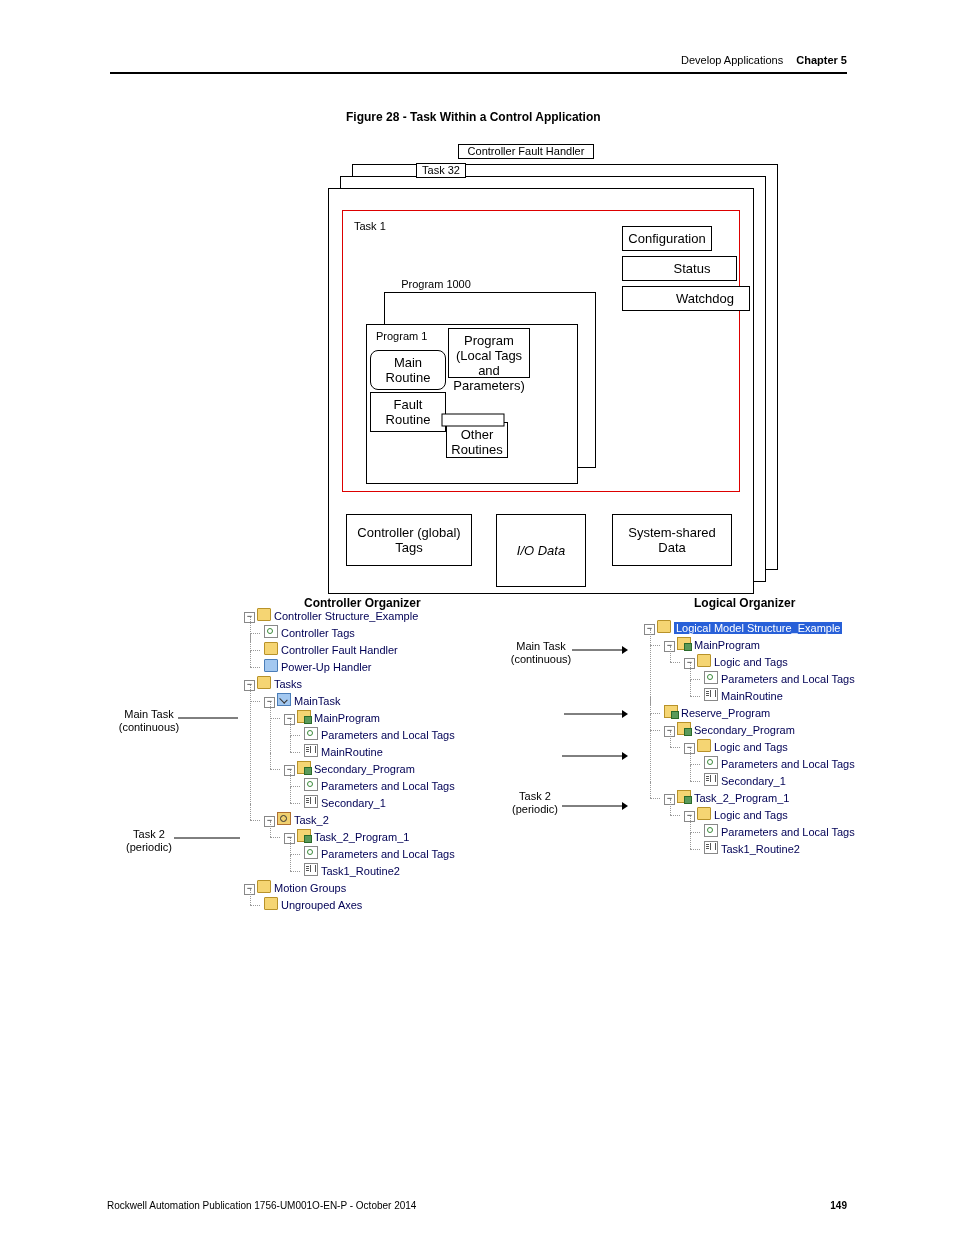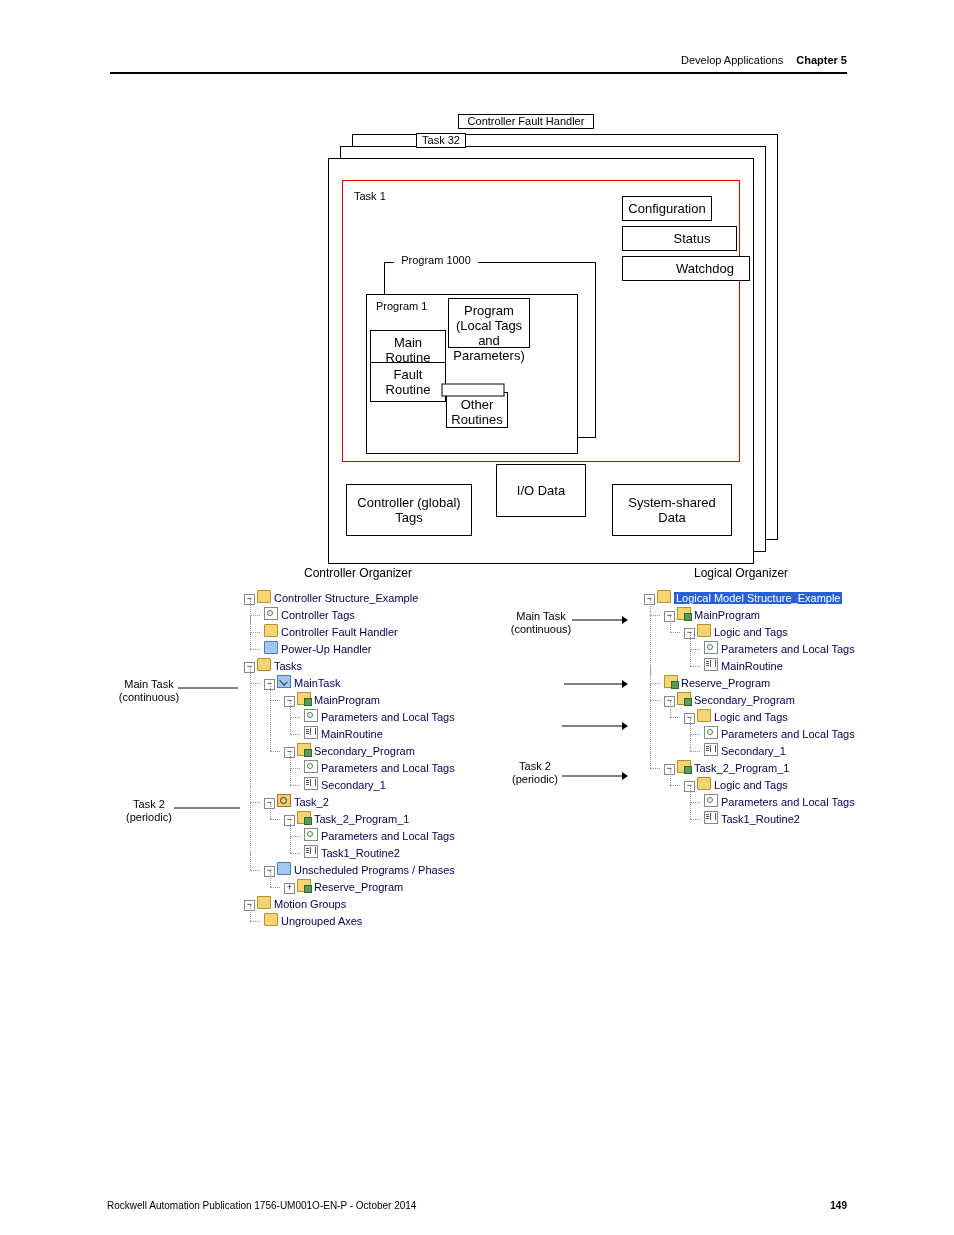--- a/index.html
+++ b/index.html
@@ -77,21 +77,21 @@
     font-family: Arial, sans-serif;
   }
 
   
   .trees-area {
     position: relative;
     margin-left: -6px;
     height: 400px;
   }
   .orgtitle {
-    font-weight: normal;
+    font-weight: bold;
     font-size: 12px;
   }
   .tree {
     font-family: Tahoma, sans-serif;
     font-size: 11px;
     color: #000055;
     position: absolute;
   }
   .tree ul {
     list-style: none;
@@ -173,55 +173,56 @@
 </head>
 <body>
 
 <div class="page">
   <div class="header">
     <span>Develop Applications</span>
     <span class="chap">Chapter 5</span>
   </div>
   <div class="hr"></div>
 
+  <div class="fig-caption">Figure 28 - Task Within a Control Application</div>
 
   <div class="fig28">
 
     <div class="layerbox" style="left:24px; top:24px; width:424px; height:404px;"></div>
     <div class="layerbox" style="left:12px; top:36px; width:424px; height:404px;"></div>
     <div class="layerbox" style="left:0;   top:48px; width:424px; height:404px;"></div>
 
     <div class="tlabel" style="left:130px; top:4px; width:130px;">Controller Fault Handler</div>
     <div class="tlabel" style="left:88px; top:23px; width:44px;">Task 32</div>
 
     <div class="layerbox" style="left:14px; top:70px; width:396px; height:280px; border-color:#d00;"></div>
     <div style="position:absolute; left:26px; top:80px; font-size:11px;">Task 1</div>
 
     <div class="smallbox" style="left:294px; top:86px;  width:84px;">Configuration</div>
     <div class="smallbox" style="left:294px; top:116px; width:84px;padding-left:27px;">Status</div>
     <div class="smallbox" style="left:294px; top:146px; width:84px;padding-left:40px;">Watchdog</div>
 
     <div class="layerbox" style="left:56px; top:152px; width:210px; height:174px;"></div>
-    <div class="tlabel" style="left:66px; top:144px; width:80px; border:none;text-align:center;">Program 1000</div>
+    <div class="tlabel" style="left:66px; top:138px; width:80px; border:none;text-align:center;">Program 1000</div>
 
     <div class="layerbox" style="left:38px; top:184px; width:210px; height:158px;"></div>
     <div style="position:absolute; left:48px; top:190px; font-size:11px;">Program 1</div>
 
-    <div class="smallbox" style="left:42px; top:220px; width:70px;">Main Routine</div>
+    <div class="smallbox" style="left:42px; top:210px; width:70px;border-radius:8px;">Main Routine</div>
     <div class="smallbox" style="left:42px; top:252px; width:70px;">Fault Routine</div>
 
     <div class="smallbox" style="left:120px; top:188px; width:76px; height:40px;">Program (Local Tags and Parameters)</div>
     <div class="smallbox" style="left:118px; top:282px; width:56px; height:26px;">Other Routines</div>
 
     <svg class="conn" style="left:104px; top:272px;" width="80" height="20">
       <rect x="10" y="2" width="62" height="12" fill="#fff" stroke="#000"></rect>
     </svg>
 
     <div class="smallbox" style="left:18px;  top:374px; width:120px; padding:10px 2px;">Controller (global) Tags</div>
-    <div class="smallbox" style="left:168px; top:354px; width:84px;  padding:18px 2px;">I/O Data</div>
+    <div class="smallbox" style="left:168px; top:374px; width:84px;  padding:28px 2px;font-style:italic;">I/O Data</div>
     <div class="smallbox" style="left:284px; top:374px; width:114px; padding:10px 2px;">System-shared Data</div>
   </div>
 
 
   <div class="trees-area">
     <div class="orgtitle" style="position:absolute; left:200px; top:0;">Controller Organizer</div>
     <div class="orgtitle" style="position:absolute; left:590px; top:0;">Logical Organizer</div>
 
     <div class="annot" style="left:14px; top:112px; width:62px;">Main Task (continuous)</div>
     <div class="annot" style="left:20px; top:232px; width:50px;">Task 2 (periodic)</div>
@@ -245,21 +246,21 @@
       </svg>
     <svg class="conn" style="left:458px; top:204px;" width="66" height="16">
         <line x1="0" y1="6" x2="60" y2="6" stroke="#000"></line>
         <polygon points="60,2 66,6 60,10" fill="#000"></polygon>
       </svg>
     <svg class="conn" style="left:460px; top:112px;" width="64" height="16">
         <line x1="0" y1="6" x2="58" y2="6" stroke="#000"></line>
         <polygon points="58,2 64,6 58,10" fill="#000"></polygon>
       </svg>
 
-    <div class="tree" style="left:120px; top:24px;">
+    <div class="tree" style="left:120px; top:12px;">
       <ul>
         <li><span class="exp">−</span><span class="ico ico-folder"></span><span>Controller Structure_Example</span>
           <ul>
             <li><span class="ico ico-tags"></span><span>Controller Tags</span></li>
             <li><span class="ico ico-folder"></span><span>Controller Fault Handler</span></li>
             <li><span class="ico ico-folder-blue"></span><span>Power-Up Handler</span></li>
           </ul>
         </li>
         <li><span class="exp">−</span><span class="ico ico-folder"></span><span>Tasks</span>
           <ul>
@@ -282,25 +283,20 @@
             <li><span class="exp">−</span><span class="ico ico-task-p"></span><span>Task_2</span>
               <ul>
                 <li><span class="exp">−</span><span class="ico ico-prog"></span><span>Task_2_Program_1</span>
                   <ul>
                     <li><span class="ico ico-tags"></span><span>Parameters and Local Tags</span></li>
                     <li><span class="ico ico-routine"></span><span>Task1_Routine2</span></li>
                   </ul>
                 </li>
               </ul>
             </li>
-            <li><span class="exp">−</span><span class="ico ico-folder-blue"></span><span>Unscheduled Programs / Phases</span>
-              <ul>
-                <li><span class="exp">+</span><span class="ico ico-prog"></span><span>Reserve_Program</span></li>
-              </ul>
-            </li>
           </ul>
         </li>
         <li><span class="exp">−</span><span class="ico ico-folder"></span><span>Motion Groups</span>
           <ul>
             <li><span class="ico ico-folder"></span><span>Ungrouped Axes</span></li>
           </ul>
         </li>
       </ul>
     </div>
 

